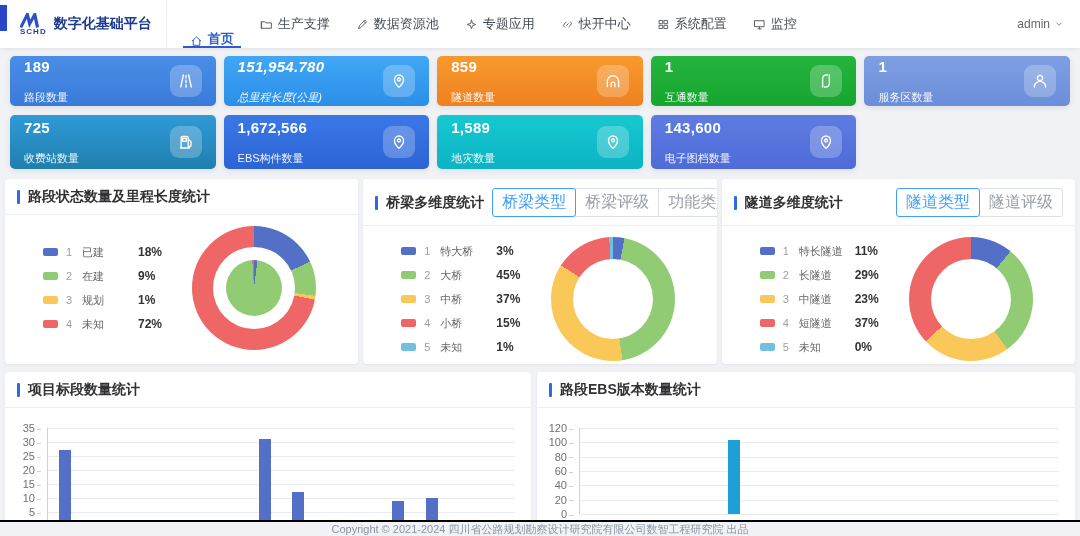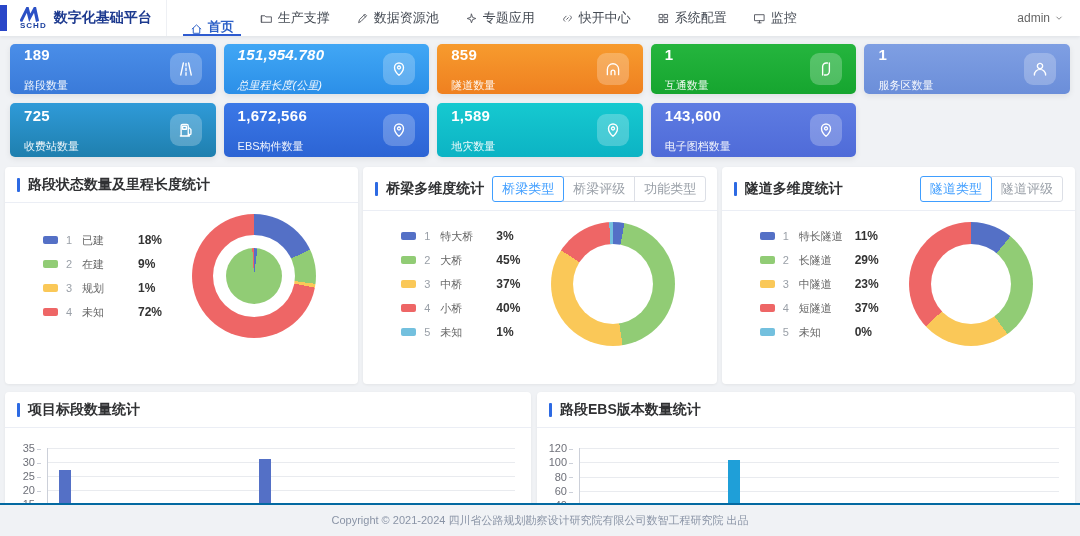--- a/index.html
+++ b/index.html
@@ -1,20 +1,20 @@
 <!DOCTYPE html>
 <html><head>
 <meta charset="utf-8">
 <style>
   * { margin:0; padding:0; box-sizing:border-box; }
   html,body { width:1080px; height:536px; overflow:hidden; }
   body { font-family:"Liberation Sans","DejaVu Sans",sans-serif; background:#f0f2f5; position:relative; font-size:12px; color:#333; }
 
   
-  .header { height:36px; background:#fff; display:flex; align-items:center; position:relative; box-shadow:0 1px 4px rgba(0,21,41,.08); z-index:10; }
+  .header { height:48px; background:#fff; display:flex; align-items:center; position:relative; box-shadow:0 1px 4px rgba(0,21,41,.08); z-index:10; }
   .edge-accent { position:absolute; left:0; top:5px; width:7px; height:26px; background:#2946c8; }
   .brand { display:flex; align-items:center; gap:7px; padding:0 14px 0 20px; height:100%; border-right:1px solid #eef0f4; }
   .logo-mark { display:flex; flex-direction:column; align-items:center; line-height:1; }
   .logo-schd { font-size:8px; font-weight:bold; color:#1a3f9e; letter-spacing:1px; margin-top:-1px; }
   .app-title { font-size:14px; font-weight:bold; color:#1d3a8f; white-space:nowrap; }
   .nav { display:flex; align-items:center; height:100%; margin-left:10px; }
   .nav-item { display:flex; align-items:center; gap:5px; height:100%; padding:0 13px; font-size:13px; color:#454b54; cursor:pointer; position:relative; white-space:nowrap; }
   .nav-item svg { stroke:#5a5e66; }
   .nav-item.active { color:#2b5fc7; font-weight:bold;align-items:flex-end; }
   .nav-item.active svg { stroke:#2b5fc7; }
@@ -25,27 +25,27 @@
   .cards { margin:8px 10px 0; display:grid; grid-template-columns:repeat(5,1fr); grid-template-rows:50px 54px; gap:9px 8px; }
   .card { border-radius:5px; padding:7px 14px; display:flex; align-items:center; justify-content:space-between; color:#fff; box-shadow:0 2px 6px rgba(0,0,0,.08); }
   .card .txt { display:flex; flex-direction:column; gap:15px; }
   .card .val { font-size:15px; font-weight:bold; letter-spacing:.3px; }
   .card .lbl { font-size:11px; opacity:.92; }
   .badge { width:32px; height:32px; border-radius:9px; background:rgba(255,255,255,.24); display:flex; align-items:center; justify-content:center; flex:none; }
   .badge svg { stroke:#fff; }
 
   
   .mid { margin:10px 5px 0; display:flex; gap:5px; }
-  .mid .panel { flex:1; height:217px; }
+  .mid .panel { flex:1; height:185px; }
   .panel { background:#fff; border-radius:4px; box-shadow:0 1px 3px rgba(0,0,0,.06); overflow:hidden; }
   .panel-head { display:flex; align-items:center; gap:8px; padding:9px 12px 8px; border-bottom:1px solid #ebeef5; }
   .accent { width:3px; height:14px; background:#2d6ae3; border-radius:1px; flex:none; }
   .panel-title { font-size:14px; font-weight:bold; color:#303133; white-space:nowrap; }
   .tab-group { margin-left:auto; display:flex; }
-  .tab-btn { font-size:13px; padding:3px 9px; border:1px solid #dcdfe6; background:#fff; color:#9aa0a8; cursor:pointer; margin-left:-1px; white-space:nowrap; }
+  .tab-btn { font-size:16px; padding:3px 9px; border:1px solid #dcdfe6; background:#fff; color:#9aa0a8; cursor:pointer; margin-left:-1px; white-space:nowrap; }
   .tab-btn:first-child { border-radius:3px 0 0 3px; margin-left:0; }
   .tab-btn:last-child { border-radius:0 3px 3px 0;text-align:center; }
   .tab-btn.active { color:#409EFF; border-color:#409EFF; position:relative; z-index:1; border-radius:3px; }
 
   .panel-body { height:146px; display:flex; align-items:center; justify-content:space-between; padding:0 42px 0 38px; }
   .legend { display:flex; flex-direction:column; gap:9px; }
   .legend-row { display:flex; align-items:center; gap:8px; cursor:pointer; }
   .pill { width:15px; height:8px; border-radius:2px; flex:none; }
   .l-idx { color:#9aa0a8; font-size:11px; width:8px; }
   .l-lbl { color:#666; font-size:11px; min-width:48px; }
@@ -63,21 +63,21 @@
   .bottom .panel:nth-child(1){ flex:0 0 526px; }
   .bottom .panel:nth-child(2){ flex:1; }
   .bar-area { position:relative; margin:20px 12px 0 8px; }
   .bar-plot { position:absolute; left:34px; right:4px; top:0; bottom:0; border-left:1px solid #ccd0d9; }
   .gridline { position:absolute; left:0; right:0; height:1px; background:#e9ebef; }
   .ytick { position:absolute; left:0; width:28px; text-align:right; font-size:11px; color:#6e7079; transform:translateY(-50%); }
   .ytick::after { content:""; display:inline-block; width:4px; height:1px; background:#ccd0d9; vertical-align:middle; margin-left:2px; }
   .bar { position:absolute; bottom:0; width:12px; }
 
   
-  .footer { position:absolute; left:0; right:0; bottom:0; height:33px; background:#f0f2f5; border-top:2px solid #0369a1; display:flex; align-items:center; justify-content:center; z-index:5; }
+  .footer { position:absolute; left:0; right:0; bottom:0; height:16px; background:#f0f2f5; border-top:2px solid #000000; display:flex; align-items:center; justify-content:center; z-index:5; }
   .footer span { font-size:11px; color:#8a94a6; }
 </style>
 </head>
 <body>
 
 <div class="header">
   <div class="edge-accent"></div>
   <div class="brand">
     <div class="logo-mark">
       <svg width="26" height="16" viewBox="0 0 28 16">
@@ -309,21 +309,21 @@
           <div class="legend-row">
             <span class="pill" style="background:#FAC858"></span>
        <span class="l-idx">3</span>
        <span class="l-lbl">中桥</span>
        <span class="l-pct">37%</span>
           </div>
           <div class="legend-row">
             <span class="pill" style="background:#EE6666"></span>
        <span class="l-idx">4</span>
        <span class="l-lbl">小桥</span>
-       <span class="l-pct">40%</span>
+       <span class="l-pct">15%</span>
           </div>
           <div class="legend-row">
             <span class="pill" style="background:#73C0DE"></span>
        <span class="l-idx">5</span>
        <span class="l-lbl">未知</span>
        <span class="l-pct">1%</span>
           </div>
         </div>
       <div class="donut-wrap">
           <div class="ring" style="background: conic-gradient(rgb(84, 112, 198) 0deg, rgb(84, 112, 198) 10.6931deg, rgb(145, 204, 117) 10.6931deg, rgb(145, 204, 117) 171.089deg, rgb(250, 200, 88) 171.089deg, rgb(250, 200, 88) 302.97deg, rgb(238, 102, 102) 302.97deg, rgb(238, 102, 102) 356.436deg, rgb(115, 192, 222) 356.436deg, rgb(115, 192, 222) 360deg);"></div>

